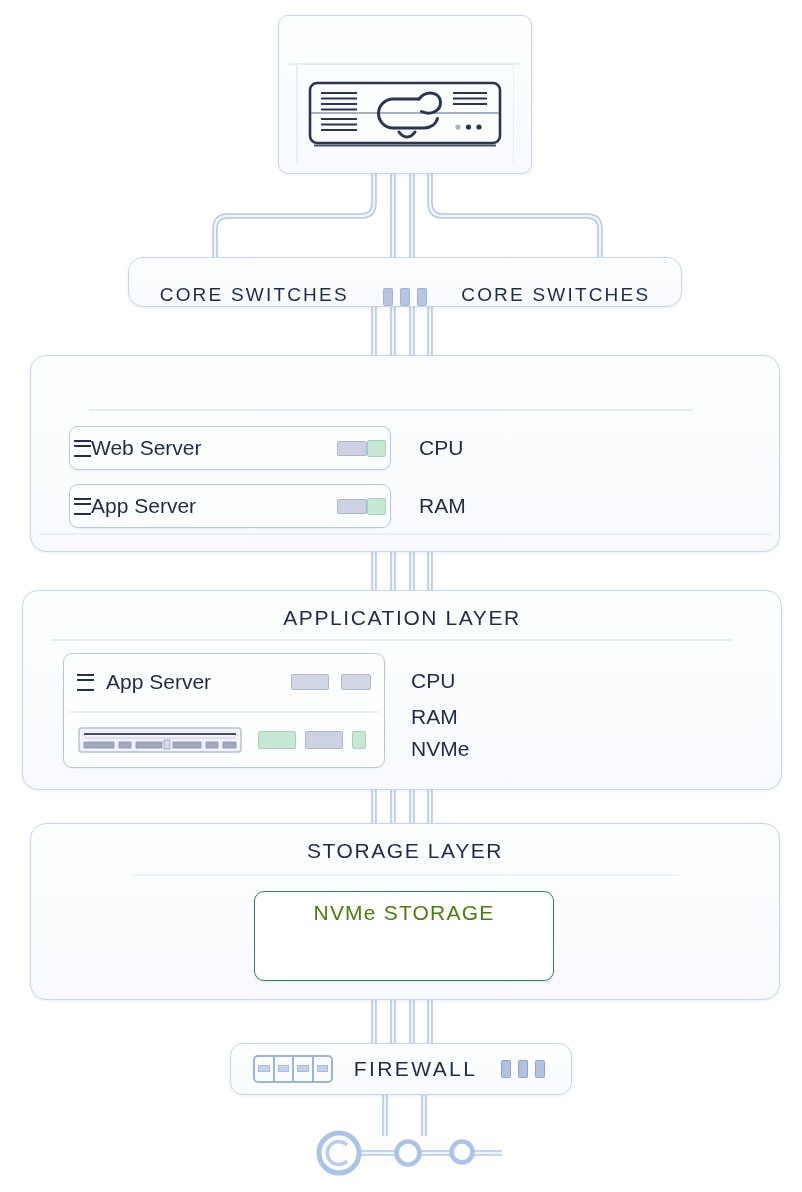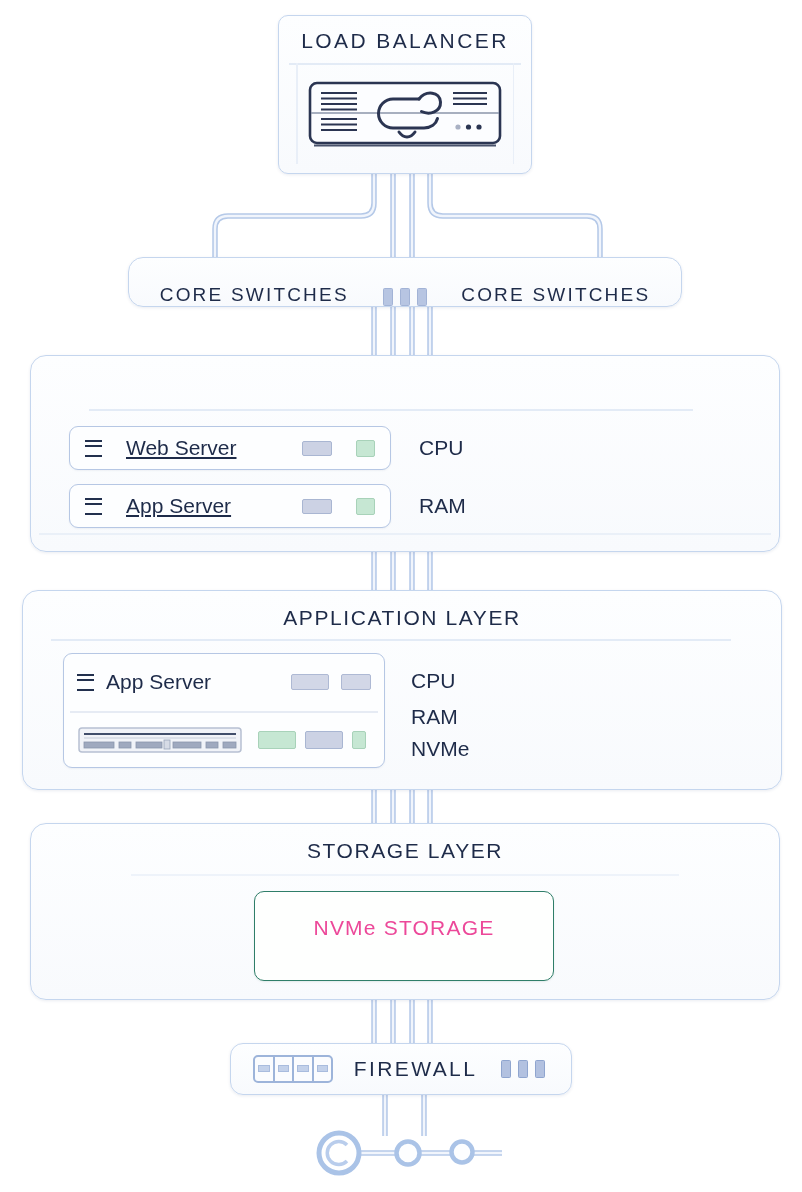--- a/index.html
+++ b/index.html
@@ -30,22 +30,22 @@
   .cs-label{flex:1;text-align:center;font-size:19px;font-weight:500;letter-spacing:2.2px;}
   .vbars{display:flex;align-items:center;}
   .vbars i{display:block;width:8px;height:16px;background:#b7c5e2;border:1px solid #a2b3d6;border-radius:1.5px;margin:0 3.5px;}
 
   
   .wc{left:30px;top:355px;width:748px;height:195px;}
   .wc-title{margin-top:16px;}
   .wc-div1{left:58px;right:86px;top:53px;}
   .wc-div2{left:8px;right:8px;top:177px;background:#eaf0f8;}
   .server-row{position:absolute;width:322px;height:44px;border:1.5px solid #b6c7e4;border-radius:9px;
-              background:#fdfeff;display:flex;align-items:center;padding:0 15px;box-sizing:border-box;
-              gap:24px;box-shadow:0 1px 2px rgba(40,60,100,.06);text-decoration:underline;}
+              background:#fdfeff;display:flex;align-items:center;padding:0 4px;box-sizing:border-box;
+              gap:0;box-shadow:0 1px 2px rgba(40,60,100,.06);}
   .row1{left:38px;top:70px;} .row2{left:38px;top:128px;}
   .server-label{font-size:21px;}
   .burger{width:17px;height:13px;border-top:2.4px solid #22304e;border-bottom:2.4px solid #22304e;position:relative;flex:none;}
   .burger::after{content:"";position:absolute;left:0;right:0;top:3.1px;height:2.4px;background:#22304e;}
   .chip{flex:none;border-radius:2px;box-sizing:border-box;}
   .chip-gray{width:30px;height:15px;background:#ccd2e4;border:1px solid #a9b6d2;}
   .chip-green{width:19px;height:17px;background:#c6e7d3;border:1px solid #a8d2b9;}
   .push{margin-left:auto;}
   .metric{position:absolute;left:388px;font-size:21px;display:flex;align-items:center;}
   .m-cpu1{top:70px;height:44px;} .m-ram1{top:128px;height:44px;}
@@ -66,21 +66,21 @@
   .chip-green-s{width:14px;height:18px;background:#c6e7d3;border:1px solid #a8d2b9;}
   .al-bottom .gap{width:16px;flex:none;} .al-bottom .gap-s{width:9px;flex:none;}
   .m-cpu2{top:66px;height:48px;} .m-ram2{top:114px;height:24px;} .m-nvme2{top:146px;height:24px;}
 
   
   .sl{left:30px;top:823px;width:748px;height:175px;}
   .sl-title{margin-top:15px;}
   .sl-div{left:100px;right:100px;top:50px;background:#eef3fa;}
   .nvme{position:absolute;left:223px;top:67px;width:300px;height:90px;border:1.6px solid #2f7e69;
         border-radius:10px;background:#fefffe;box-shadow:0 1px 2px rgba(30,90,70,.10);box-sizing:border-box;}
-  .nvme-title{margin-top:24px;text-align:center;font-size:21px;font-weight:500;letter-spacing:1.2px;color:#ec4899;}
+  .nvme-title{margin-top:9px;text-align:center;font-size:21px;font-weight:500;letter-spacing:1.2px;color:#4d7c0f;}
   .raid{position:absolute;left:19px;top:44px;width:259px;height:32px;border:1.5px solid #2f7e69;border-radius:13px;
         display:flex;align-items:center;justify-content:center;gap:13px;background:#fdfefd;}
   .raid-chip{width:26px;height:13px;background:#c5d3ec;border:1px solid #a3b5d8;border-radius:2px;flex:none;}
   .raid-label{font-size:19px;color:#276a5b;}
 
   
   .fw{left:230px;top:1043px;width:342px;height:52px;border-radius:13px;display:flex;align-items:center;
       justify-content:space-between;padding:11px 22px;box-sizing:border-box;}
   .ports{width:76px;height:24px;border:2px solid #9db4da;border-radius:5px;display:flex;background:#fbfcfe;}
   .ports i{display:block;flex:1;border-right:2px solid #9db4da;position:relative;}
@@ -155,21 +155,20 @@
       <path class="wire-outer" d="M358 1153 H502"></path>
       <path class="wire-inner" d="M358 1153 H502"></path>
       <circle cx="339" cy="1153" r="20" fill="#ffffff" stroke="#aac3e7" stroke-width="5"></circle>
       <path d="M347 1161 A11.5 11.5 0 1 1 347 1145" fill="none" stroke="#b9cdec" stroke-width="3.5"></path>
       <circle cx="408" cy="1153" r="11.5" fill="#fdfeff" stroke="#aac3e7" stroke-width="4.5"></circle>
       <circle cx="462" cy="1152" r="10.5" fill="#fdfeff" stroke="#aac3e7" stroke-width="4.5"></circle>
     </g>
   </svg>
 
   <section class="box lb">
-    <div class="section-title lb-title">LOAD BALANCER</div>
     <div class="divider lb-div"></div>
     <div class="lb-side l"></div>
     <div class="lb-side r"></div>
     <svg class="lb-icon" width="196" height="72" viewBox="0 0 196 72">
       <rect x="3" y="3" width="190" height="60" rx="7" fill="#fcfdff" stroke="#2b3552" stroke-width="2.6"></rect>
       <line x1="7" y1="65.5" x2="189" y2="65.5" stroke="#2b3552" stroke-width="2" opacity="0.85"></line>
       <line x1="4" y1="33" x2="192" y2="33" stroke="#8b94aa" stroke-width="1.6"></line>
       <g stroke="#2b3552" stroke-width="2">
         <line x1="14" y1="13" x2="50" y2="13"></line>
           <line x1="14" y1="18.5" x2="50" y2="18.5"></line>

